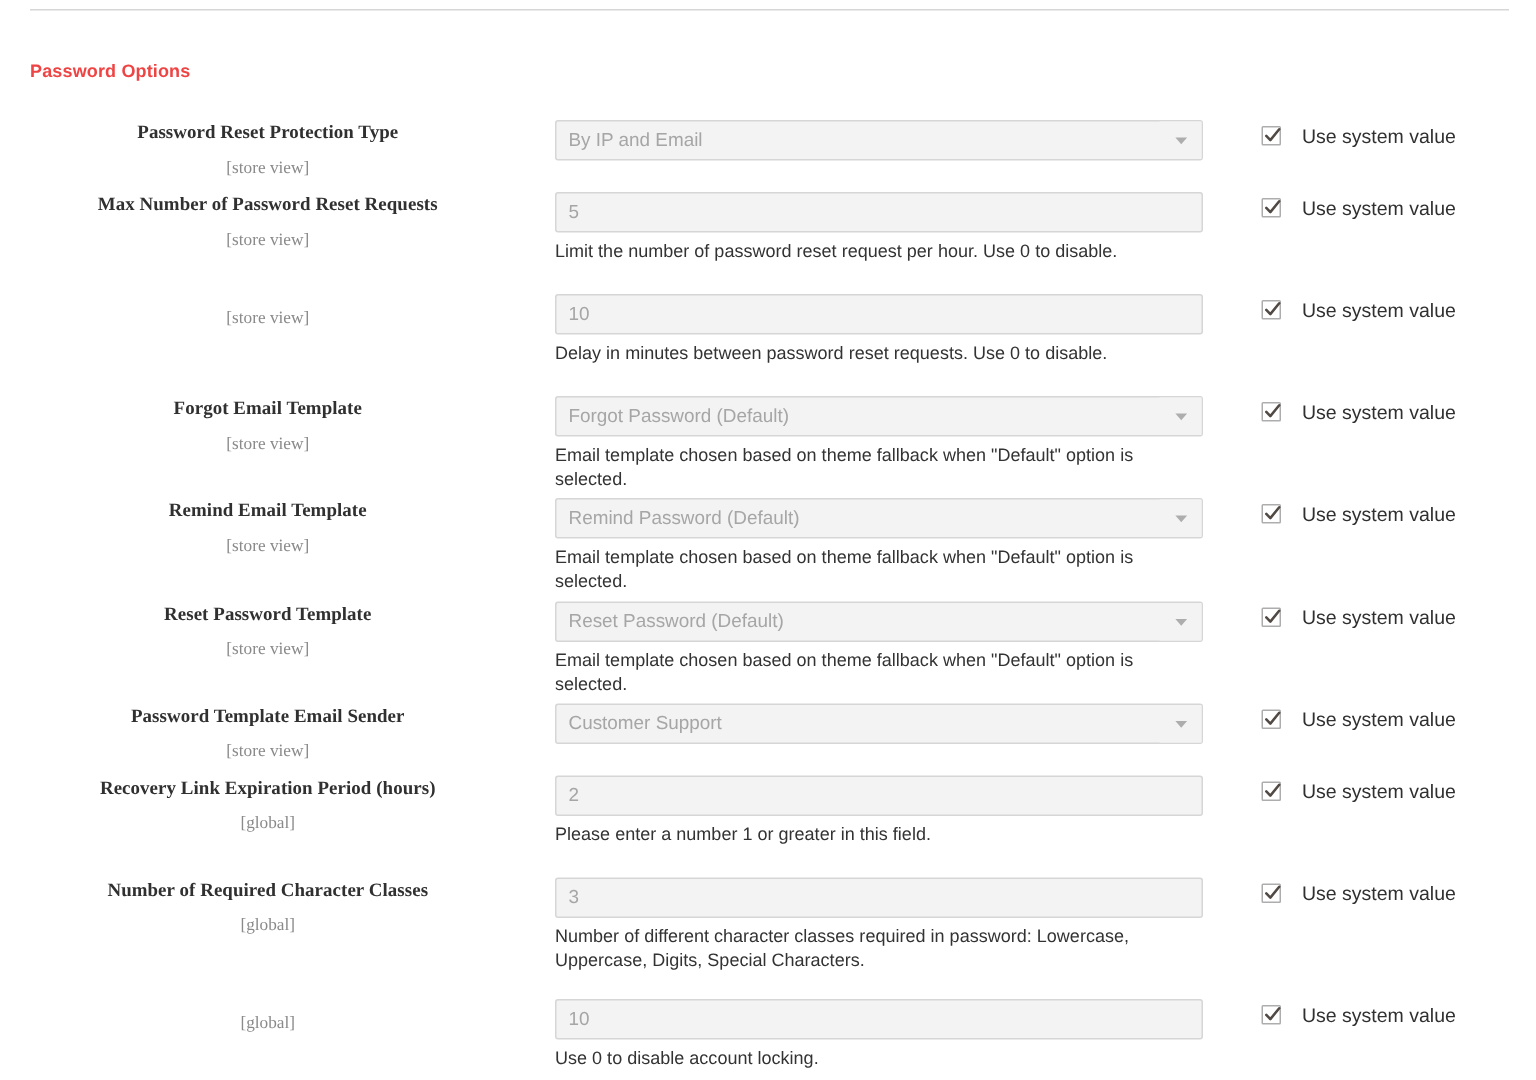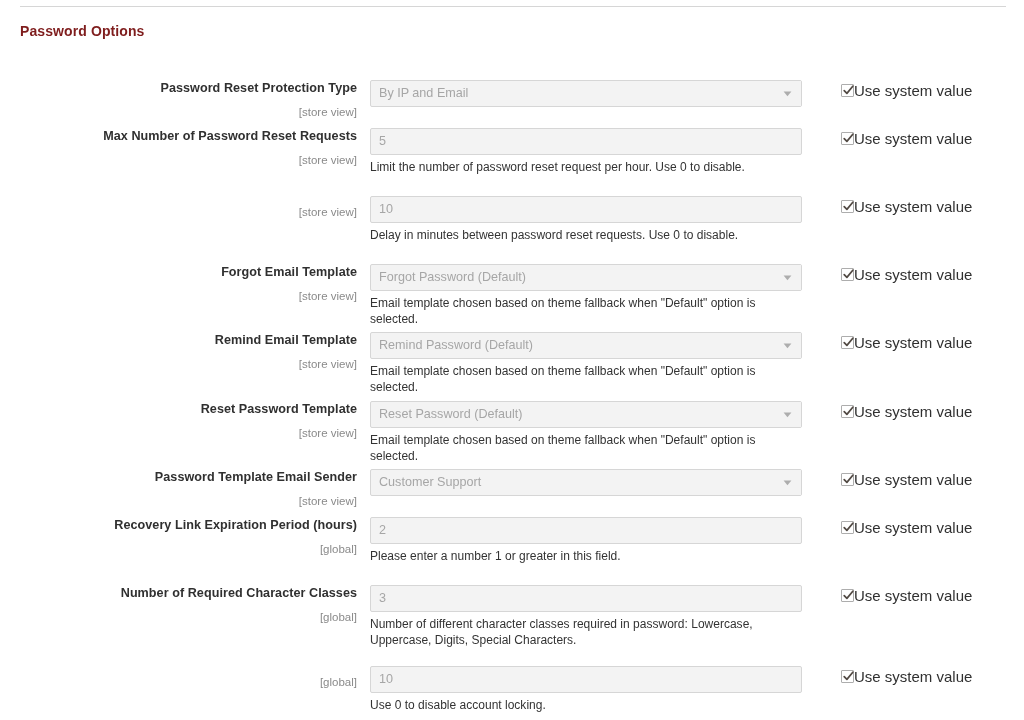--- a/index.html
+++ b/index.html
@@ -27,24 +27,24 @@
     left: 20px;
     top: 6px;
     width: 986px;
     height: 1px;
     background: #d6d6d6;
   }
 
   .section-title {
     position: absolute;
     left: 20px;
-    top: 23px;
-    font-size: 14px;
+    top: 40px;
+    font-size: 12px;
     font-weight: bold;
-    color: #7f1d1d;
+    color: #ef4444;
     letter-spacing: 0.1px;
   }
 
   .form {
     position: absolute;
     left: 0;
     top: 72px;
     width: 1024px;
   }
 
@@ -52,22 +52,23 @@
     position: relative;
     width: 1024px;
   }
 
   
   .label-col {
     position: absolute;
     left: 0;
     top: 0;
     width: 357px;
-    text-align: right;
+    text-align: center;
     padding-right: 0;
+    font-family: Liberation Serif, serif;
   }
   .field-label {
     display: block;
     font-size: 12.6px;
     font-weight: bold;
     color: #303030;
     line-height: 16px;
     letter-spacing: 0.05px;
   }
   .field-scope {
@@ -154,24 +155,24 @@
     position: relative;
     flex: 0 0 auto;
     margin-top: 1px;
   }
   .sysval-box svg {
     position: absolute;
     left: 0px;
     top: -1px;
   }
   .sysval-label {
-    font-size: 15px;
+    font-size: 13px;
     color: #303030;
     line-height: 15px;
-    margin-left: 0;
+    margin-left: 14px;
     white-space: nowrap;
   }
 </style>
 </head>
 <body>
 
 <div class="page">
 
   <div class="top-rule"></div>
 

